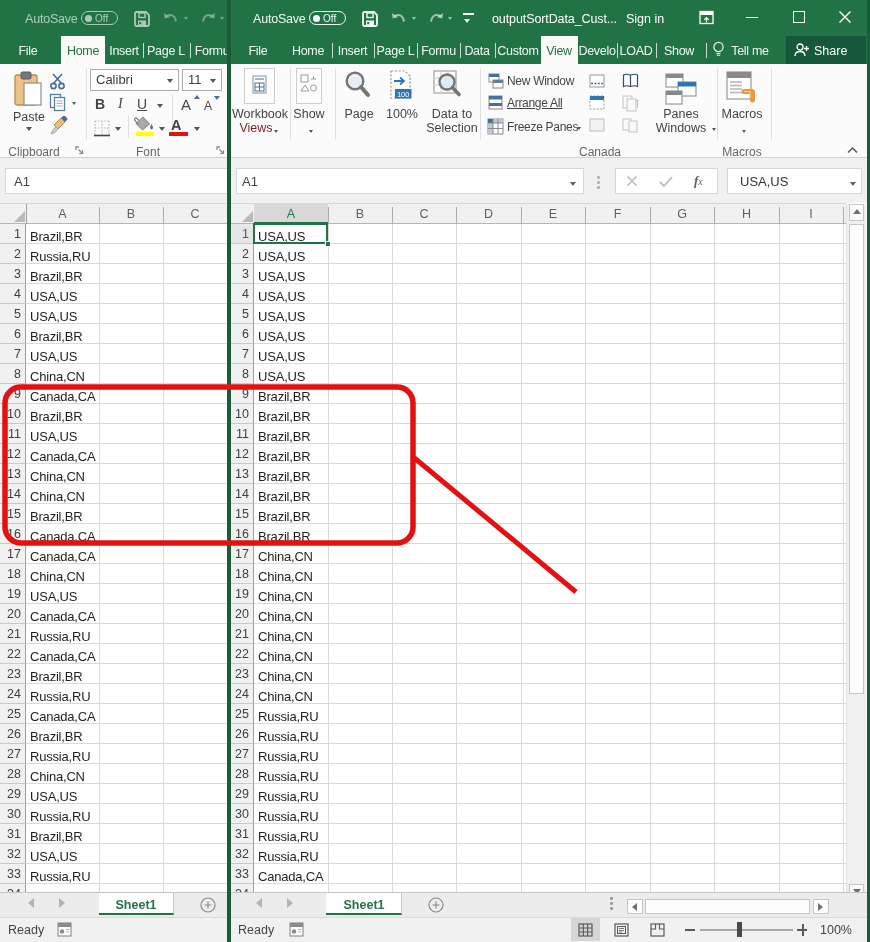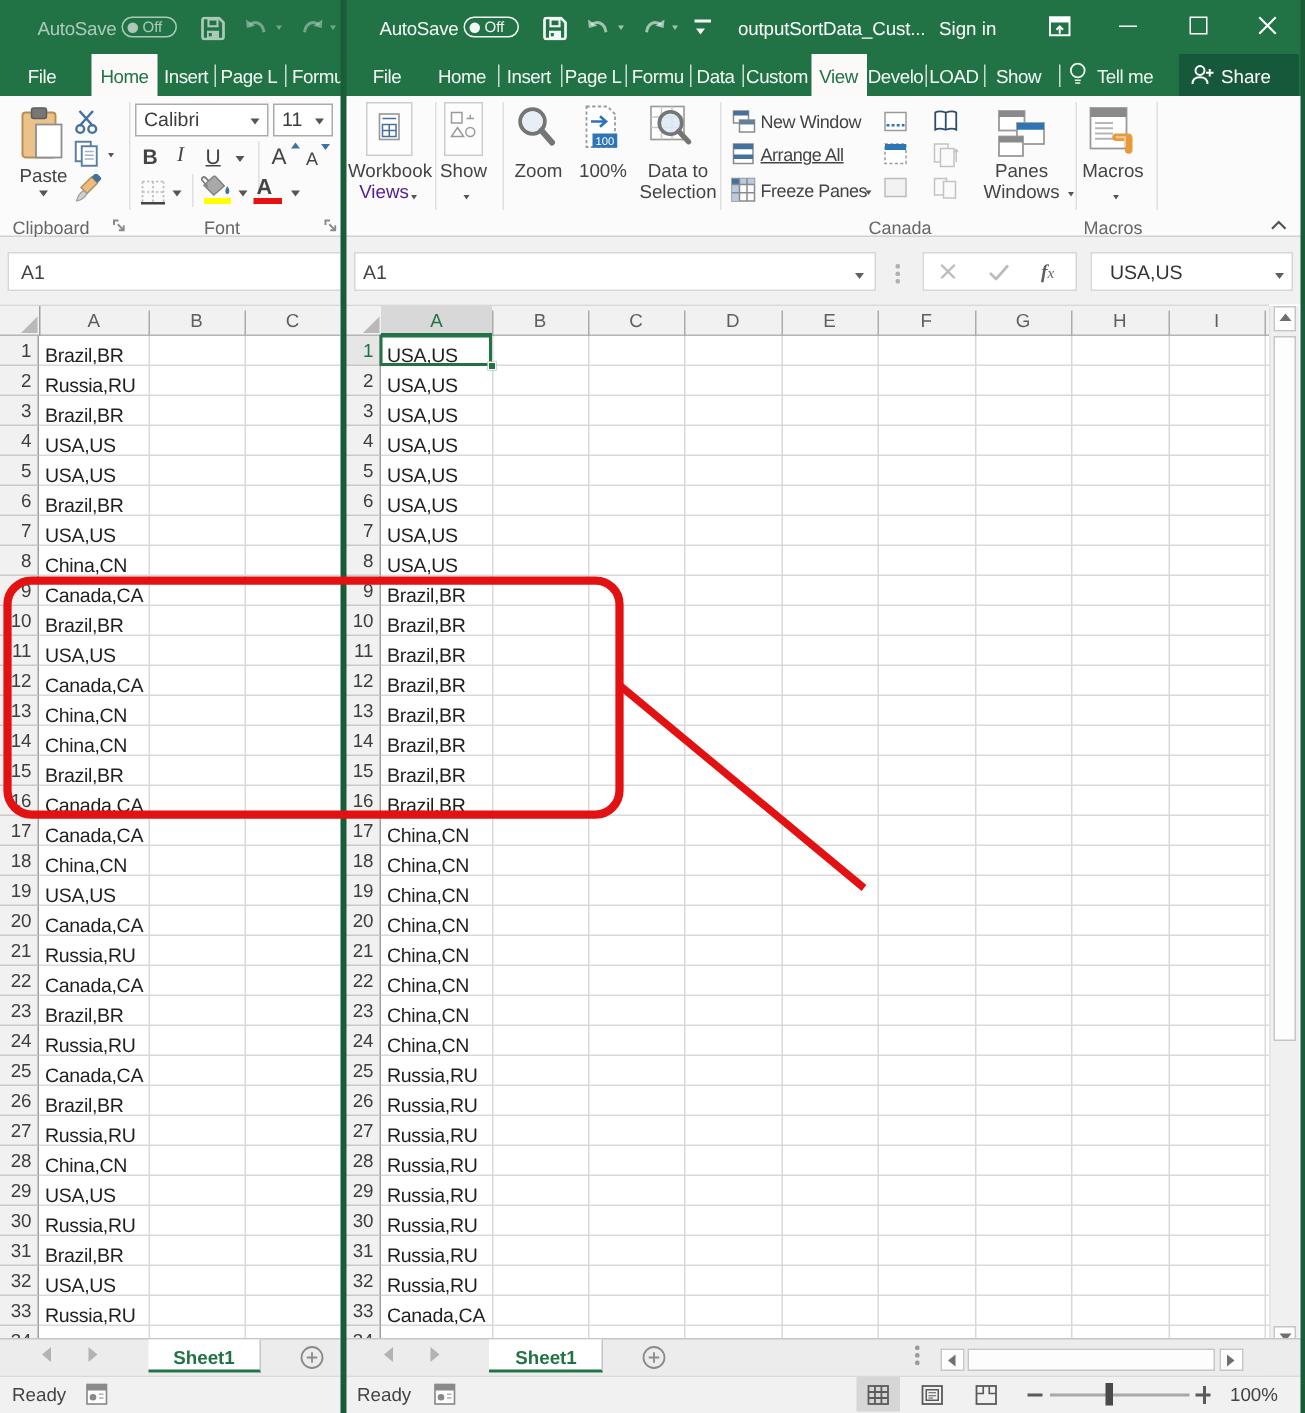--- a/index.html
+++ b/index.html
@@ -173,39 +173,39 @@
 <path d="M1 4 L1 1 L4 1" stroke="#8a8a8a" stroke-width="1.3" fill="none"></path>
 <path d="M3.5 3.5 L7.5 7.5 M7.5 4.2 L7.5 7.5 L4.2 7.5" stroke="#8a8a8a" stroke-width="1.2" fill="none"></path>
     </svg>
     <div class="abs" style="left:244px;top:68px;width:31px;height:36px;border:1px solid #cdcdcd;background:#fdfdfd;"></div>
     <svg class="abs" style="left:252px;top:75px;" width="15" height="19" viewBox="0 0 15 19">
 <rect x="1" y="1" width="13" height="17" fill="#fff" stroke="#9a9a9a" stroke-width="1.1"></rect>
 <rect x="3" y="8" width="9" height="8" fill="none" stroke="#44709d" stroke-width="1"></rect>
 <path d="M3 12 L12 12 M7.5 8 L7.5 16 M3 4 L12 4" stroke="#44709d" stroke-width="1"></path>
     </svg>
     <div style="position:absolute;left:220.0px;width:80px;text-align:center;top:107px;font-size:12.5px;color:#444;font-weight:normal;letter-spacing:0;white-space:nowrap;">Workbook</div>
-    <div style="position:absolute;left:231.0px;width:50px;text-align:center;top:121px;font-size:12.5px;color:#4c1d95;font-weight:normal;letter-spacing:0;white-space:nowrap;">Views</div>
+    <div style="position:absolute;left:231.0px;width:50px;text-align:center;top:121px;font-size:12.5px;color:#7f1d1d;font-weight:normal;letter-spacing:0;white-space:nowrap;">Views</div>
     <div style="position:absolute;left:274px;top:130px;width:0;height:0;border-left:2.5px solid transparent;border-right:2.5px solid transparent;border-top:3.5px solid #555;"></div>
     <div style="position:absolute;left:290px;top:68px;width:1px;height:72px;background:#e0e0e0;"></div>
     <div class="abs" style="left:296px;top:68px;width:26px;height:36px;border:1px solid #cdcdcd;background:#fdfdfd;"></div>
     <svg class="abs" style="left:300px;top:74px;" width="18" height="20" viewBox="0 0 18 20">
 <rect x="1" y="1" width="7" height="7" fill="none" stroke="#9a9a9a" stroke-width="1"></rect>
 <path d="M11 5 L16 5 M13.5 2.5 L13.5 5" stroke="#9a9a9a" stroke-width="1"></path>
 <path d="M5 11 L9 17 L1 17 Z" fill="none" stroke="#9a9a9a" stroke-width="1"></path>
 <circle cx="13.5" cy="14" r="3" fill="none" stroke="#9a9a9a" stroke-width="1"></circle>
     </svg>
     <div style="position:absolute;left:284.0px;width:50px;text-align:center;top:107px;font-size:12.5px;color:#444;font-weight:normal;letter-spacing:0;white-space:nowrap;">Show</div>
     <div style="position:absolute;left:309px;top:130px;width:0;height:0;border-left:2.5px solid transparent;border-right:2.5px solid transparent;border-top:3.5px solid #555;"></div>
     <div style="position:absolute;left:335px;top:68px;width:1px;height:72px;background:#e0e0e0;"></div>
     <svg class="abs" style="left:344px;top:70px;" width="27" height="29" viewBox="0 0 27 29">
 <circle cx="11" cy="11" r="8.2" fill="#fdfdfd" stroke="#757575" stroke-width="2.6"></circle>
 <circle cx="11" cy="11" r="6.8" fill="#e8eef5"></circle>
 <path d="M17 17 L24 25" stroke="#757575" stroke-width="4" stroke-linecap="round"></path>
     </svg>
-    <div style="position:absolute;left:334.0px;width:50px;text-align:center;top:107px;font-size:12.5px;color:#444;font-weight:normal;letter-spacing:0;white-space:nowrap;">Zoom</div>
+    <div style="position:absolute;left:334.0px;width:50px;text-align:center;top:107px;font-size:12.5px;color:#444;font-weight:normal;letter-spacing:0;white-space:nowrap;">Page</div>
     <svg class="abs" style="left:389px;top:70px;" width="27" height="31" viewBox="0 0 27 31">
 <path d="M2 1 L16 1 L21 6 L21 28 L2 28 Z" fill="#fff" stroke="#9a9a9a" stroke-width="1.2" stroke-dasharray="2.2,1.6"></path>
 <path d="M5 11 L14 11 M11 7.5 L15 11 L11 14.5" stroke="#2e75b6" stroke-width="1.8" fill="none"></path>
 <rect x="6" y="19" width="16.5" height="9.5" fill="#2e75b6"></rect>
 <text x="14.2" y="26.5" font-size="7.5" fill="#fff" text-anchor="middle" font-family="Liberation Sans">100</text>
     </svg>
     <div style="position:absolute;left:377.0px;width:50px;text-align:center;top:107px;font-size:12.5px;color:#444;font-weight:normal;letter-spacing:0;white-space:nowrap;">100%</div>
     <svg class="abs" style="left:433px;top:70px;" width="30" height="30" viewBox="0 0 30 30">
 <rect x="1" y="1" width="22" height="22" fill="#fff" stroke="#9a9a9a" stroke-width="1.1"></rect>
 <path d="M1 8 L23 8 M1 15 L23 15 M8 1 L8 23 M15 1 L15 23" stroke="#c9c9c9" stroke-width="1"></path>

